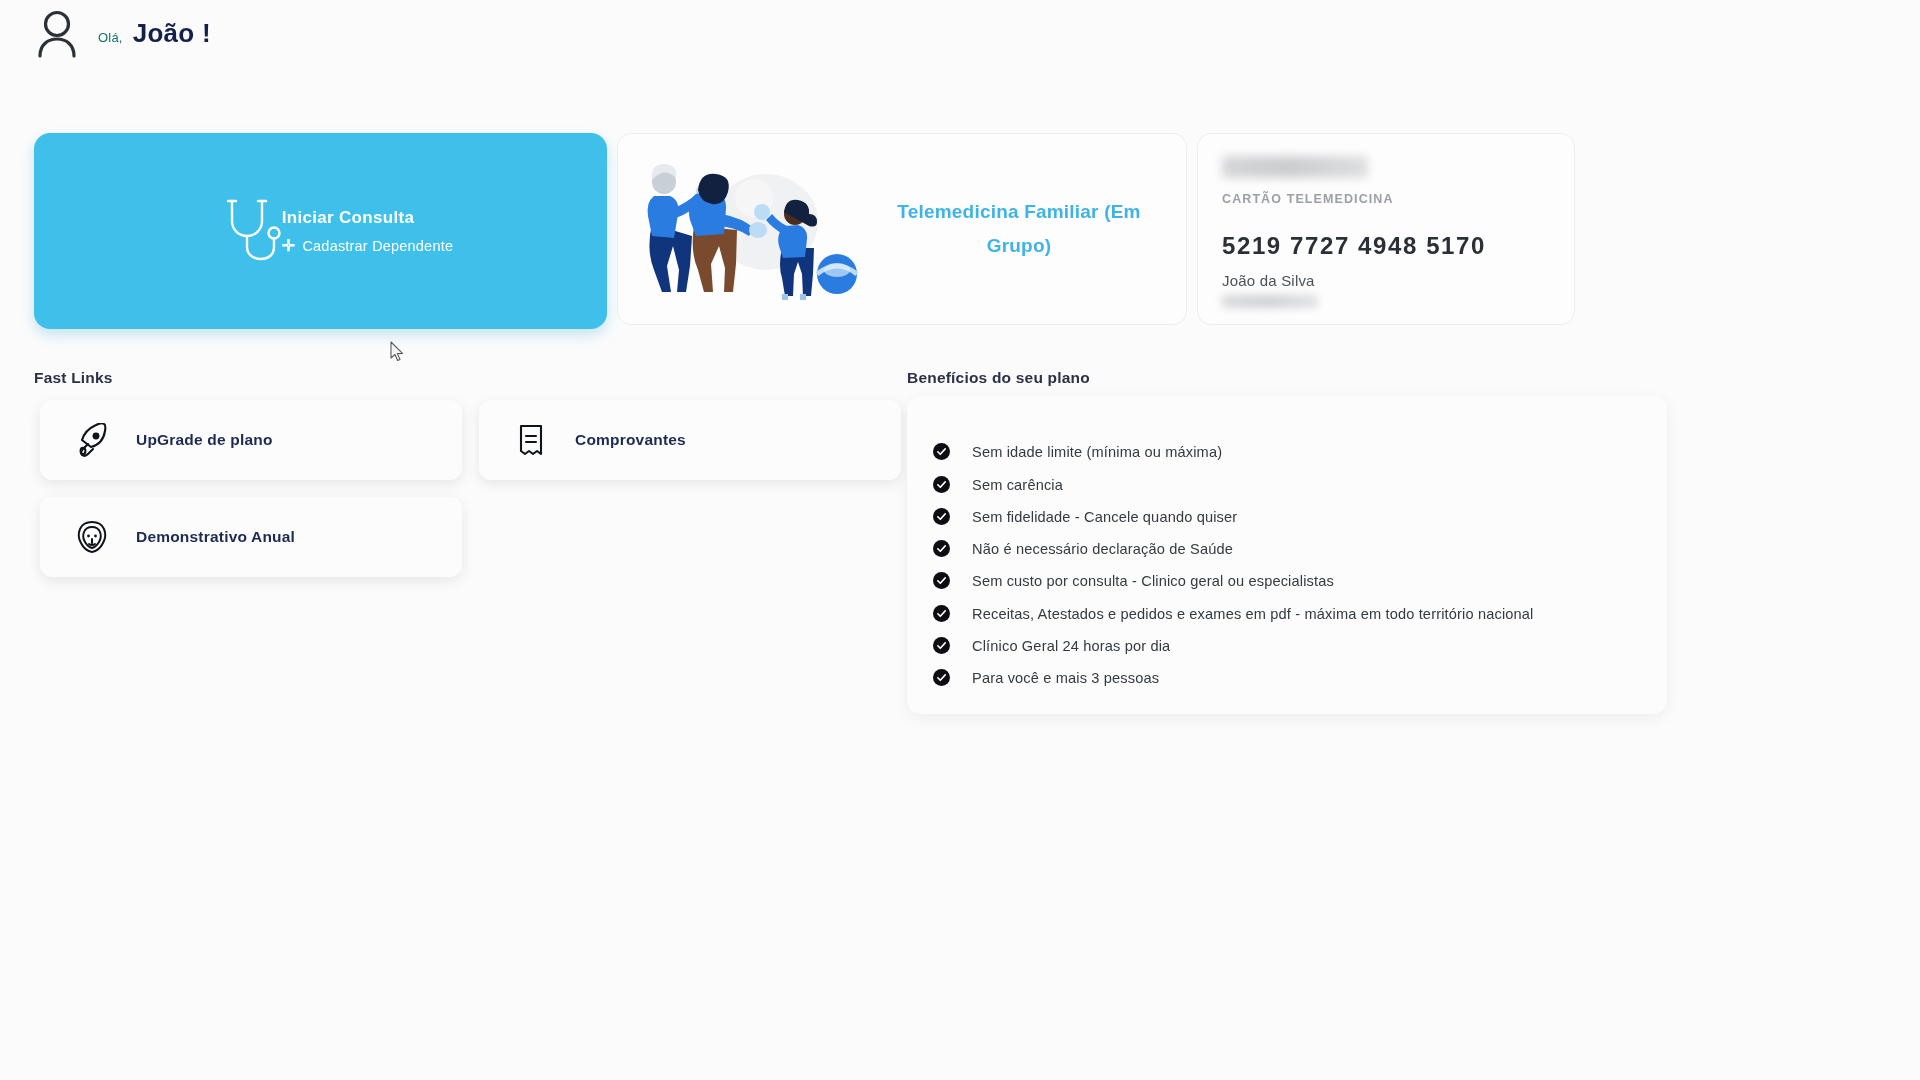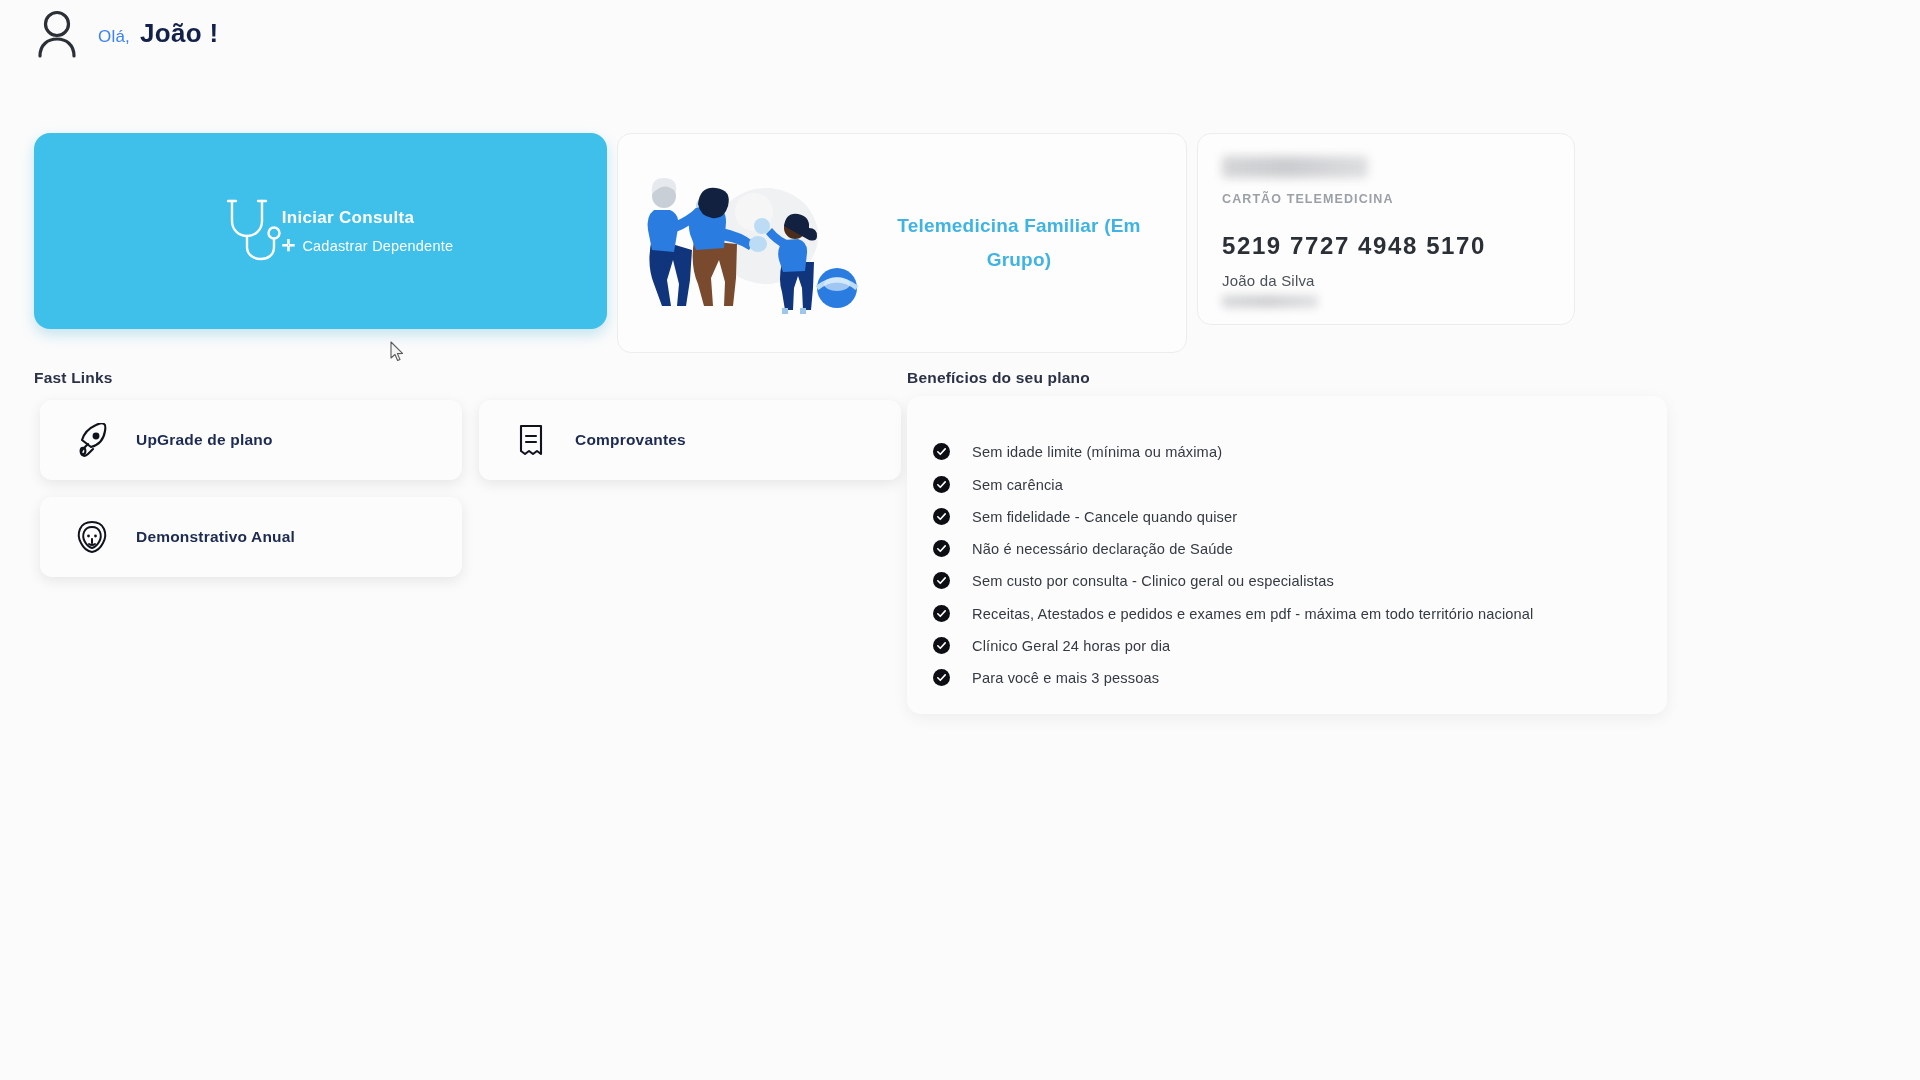--- a/index.html
+++ b/index.html
@@ -8,21 +8,21 @@
     background:#fbfbfb;
     font-family:"Liberation Sans", sans-serif;
     overflow:hidden;
   }
   .page { position:relative; width:1920px; height:1080px; background:#fbfbfb; }
 
   
   .header { position:absolute; left:34px; top:8px; display:flex; align-items:center; gap:18px; }
   .avatar-icon { width:46px; height:50px; display:block; }
   .greet { display:flex; align-items:baseline; gap:10px; }
-  .greet-hello { font-size:17px; color:#3b82f6; letter-spacing:.2px; }
+  .greet-hello { font-size:13px; color:#0f766e; letter-spacing:.2px; }
   .greet-name { font-size:26px; font-weight:bold; color:#13214a; letter-spacing:.3px; }
 
   
   .cards-row { position:absolute; left:34px; top:133px; display:flex; gap:10px; }
 
   .card-consulta {
     width:573px; height:196px;
     background:#3fc0ea;
     border-radius:16px;
     box-shadow:0 6px 14px rgba(60,170,215,.28);
@@ -30,21 +30,21 @@
     position:relative;
   }
   .consulta-inner { display:flex; align-items:center; transform:translateX(18px); }
   .stetho { width:58px; height:68px; }
   .consulta-text { color:#ffffff; }
   .consulta-title { font-size:17px; font-weight:bold; letter-spacing:.3px; }
   .consulta-sub { margin-top:10px; font-size:14.5px; display:flex; align-items:center; gap:7px; letter-spacing:.2px; }
   .plus-ic { font-size:16px; font-weight:bold; line-height:1; }
 
   .card-tele {
-    width:570px; height:220px;
+    width:570px; height:192px;
     border:1px solid #ededed;
     background:#fdfdfd;
     border-radius:14px;
     display:flex; align-items:center;
     position:relative; overflow:hidden;
   }
   .tele-illu { width:240px; height:150px; margin-left:16px; flex:none; }
   .tele-title {
     flex:1; text-align:center; padding-right:22px;
     color:#3fb3e4; font-size:19px; font-weight:bold; line-height:1.8;

